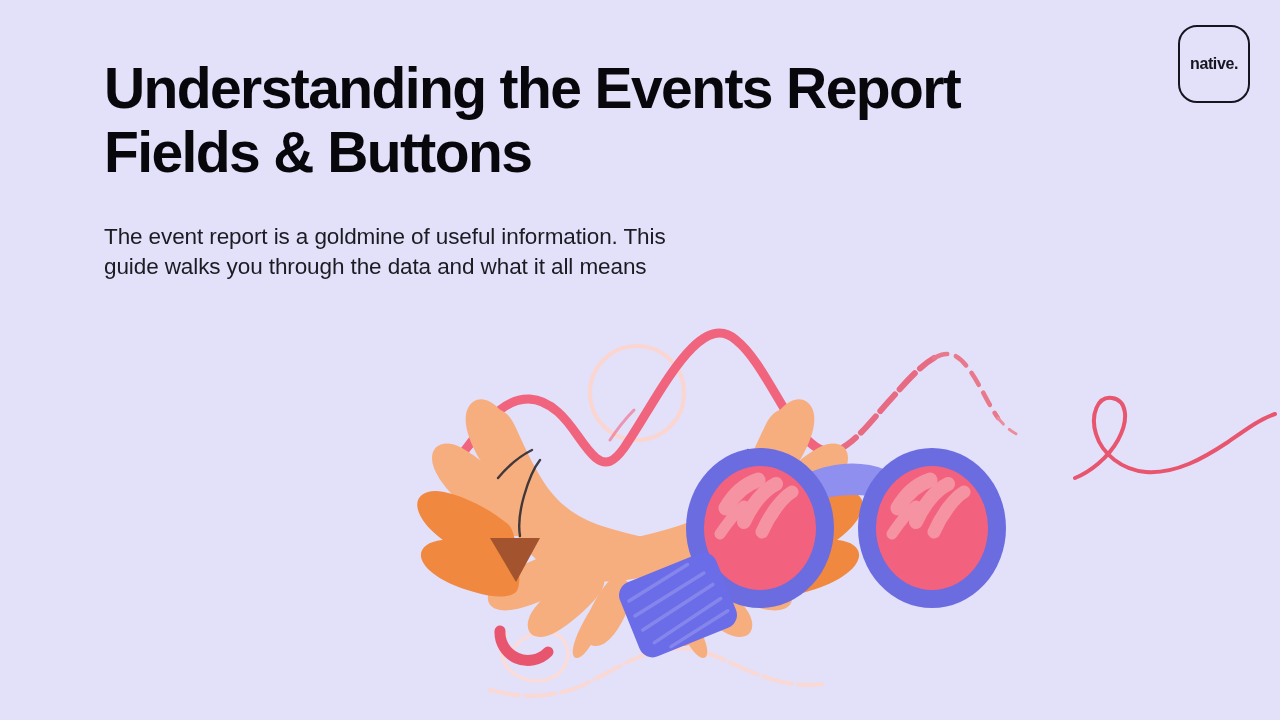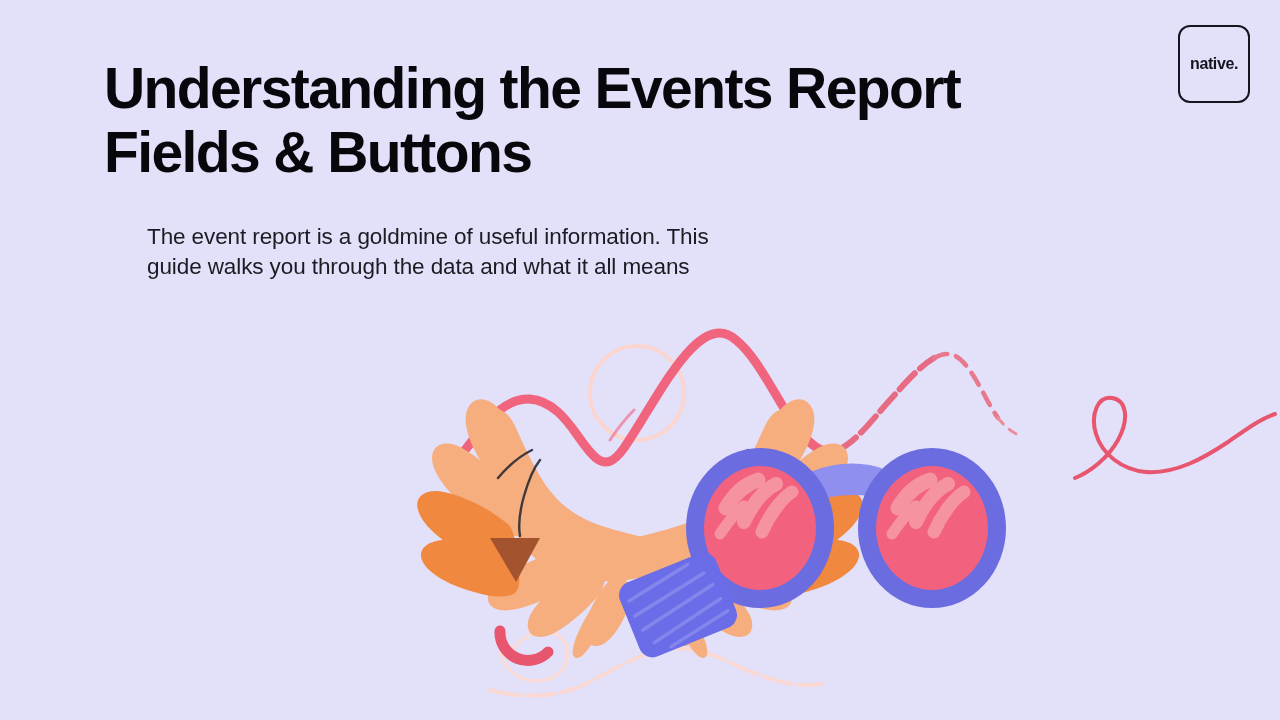--- a/index.html
+++ b/index.html
@@ -14,21 +14,21 @@
     background:#E3E0FA;
     overflow:hidden;
   }
 
   
   .logo-badge {
     position:absolute;
     left:1178px; top:25px;
     width:72px; height:78px;
     border:2.4px solid #15151F;
-    border-radius:12px;
+    border-radius:19px;
     display:flex; align-items:center; justify-content:center;
     background:transparent;
   }
   .logo-text {
     font-size:16px;
     font-weight:700;
     letter-spacing:-0.4px;
     color:#15151F;
     font-family:"Liberation Sans", sans-serif;
   }
@@ -50,21 +50,20 @@
   .subtitle {
     position:absolute;
     left:104px; top:222px;
     width:730px;
     font-size:22.5px;
     line-height:30px;
     font-weight:300;
     letter-spacing:-0.1px;
     color:#1B1B22;
     white-space:pre-line;
-    margin-left:43px;
   }
 
   
   .illustration {
     position:absolute;
     left:0; top:300px;
     width:1280px; height:420px;
   }
   .illustration svg { display:block; width:1280px; height:420px; }
 </style>

